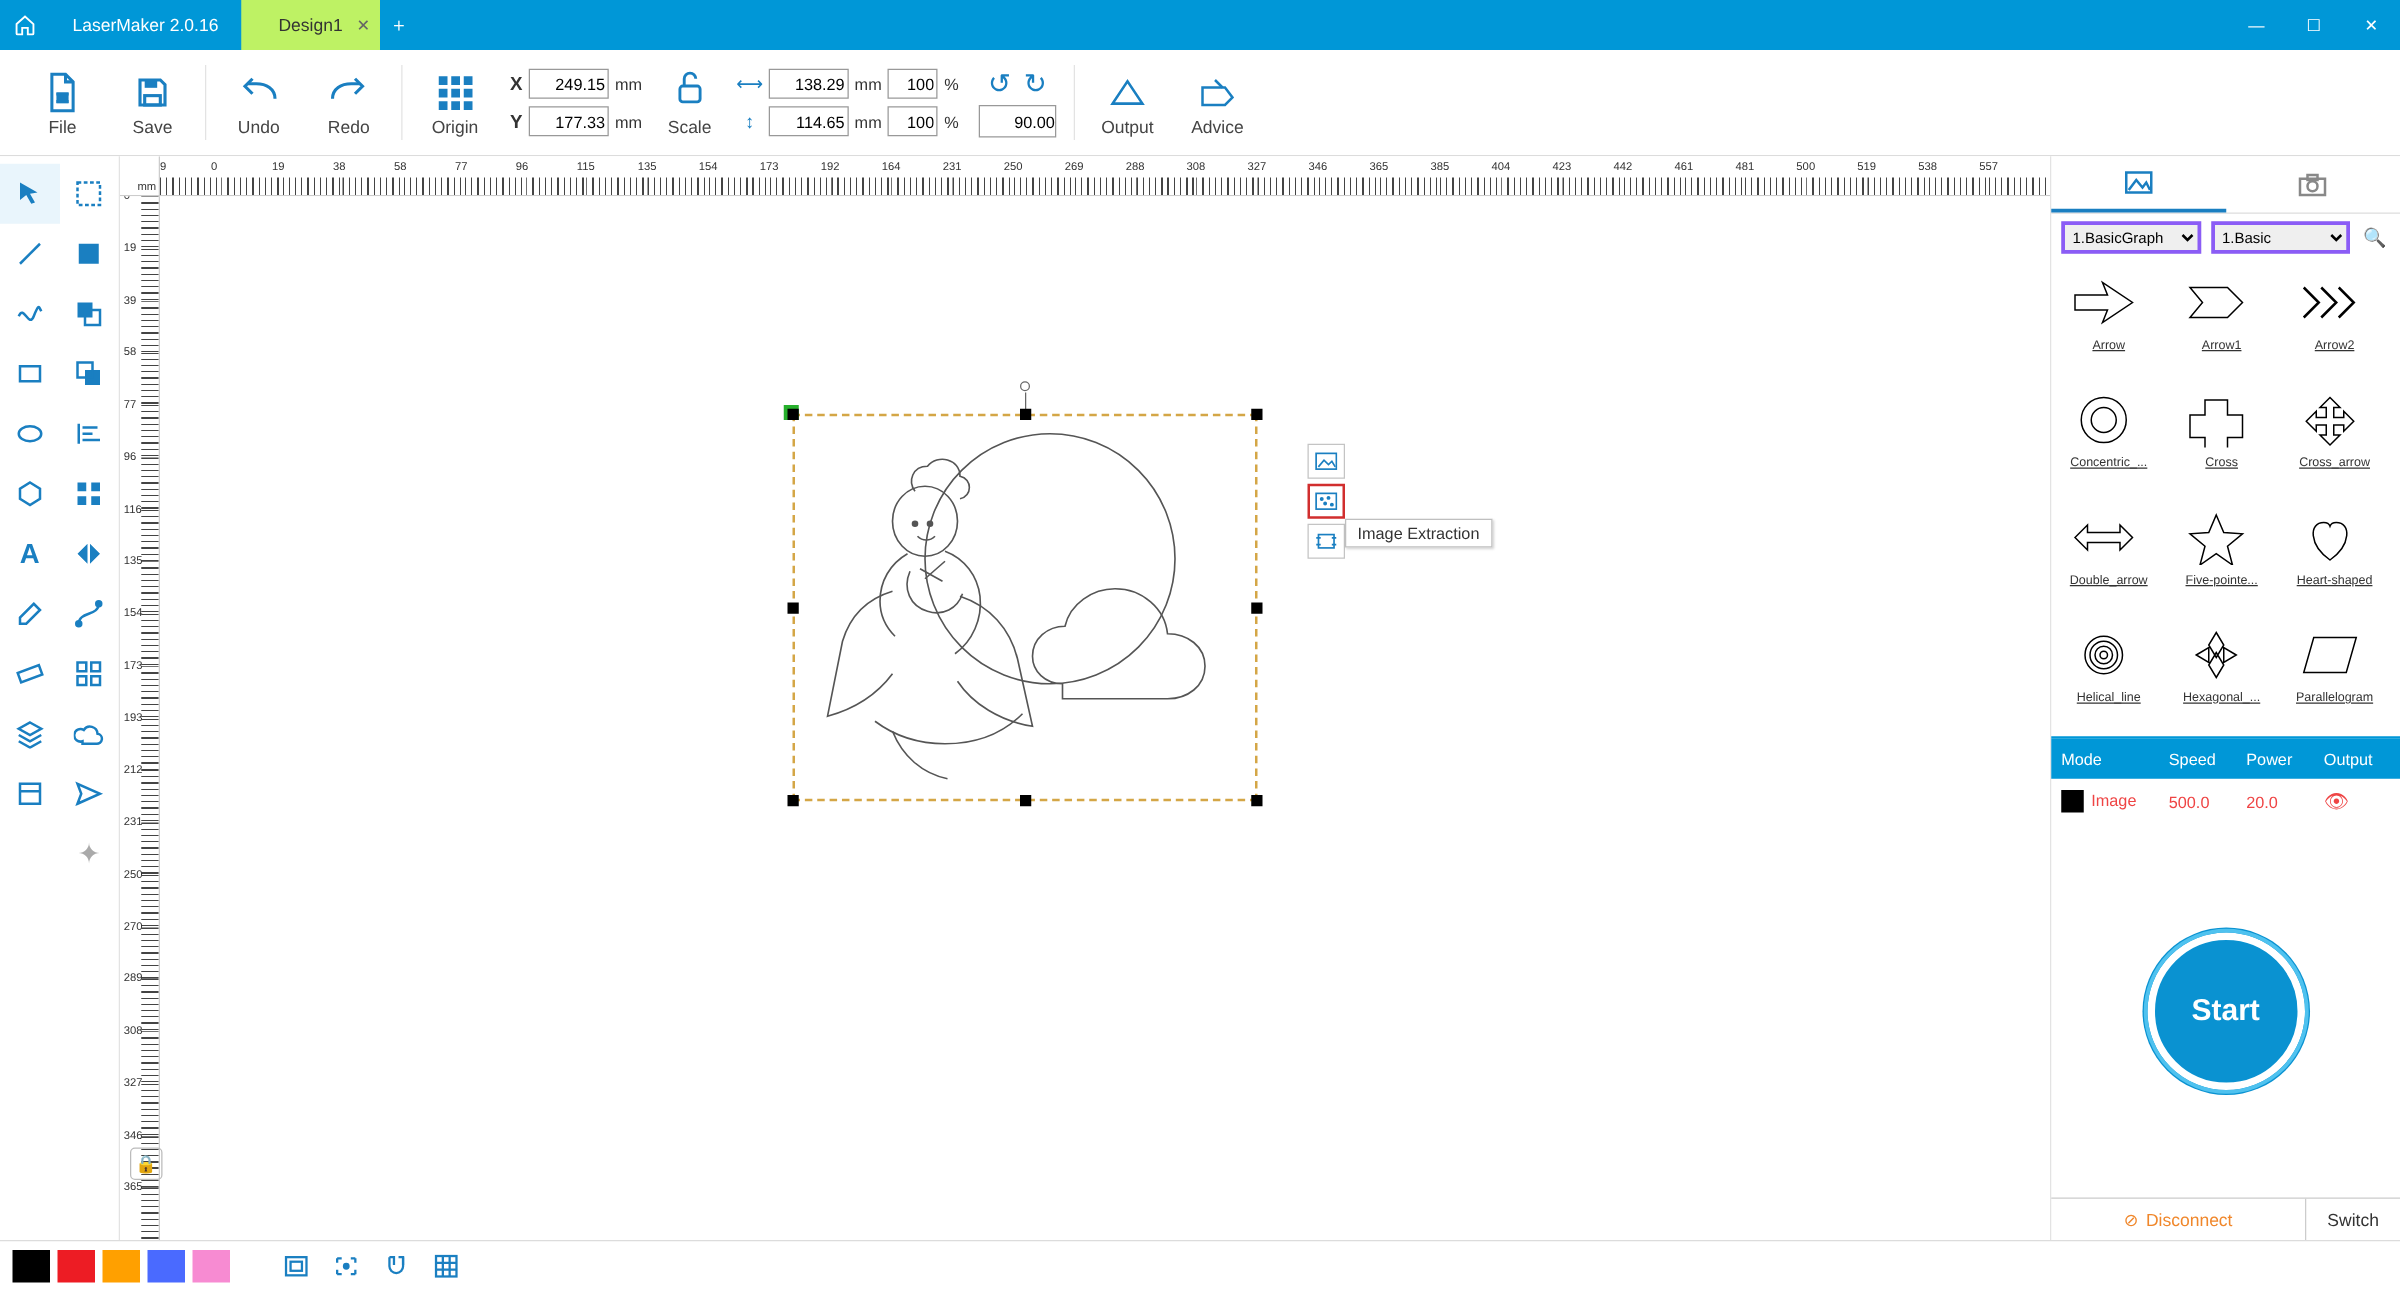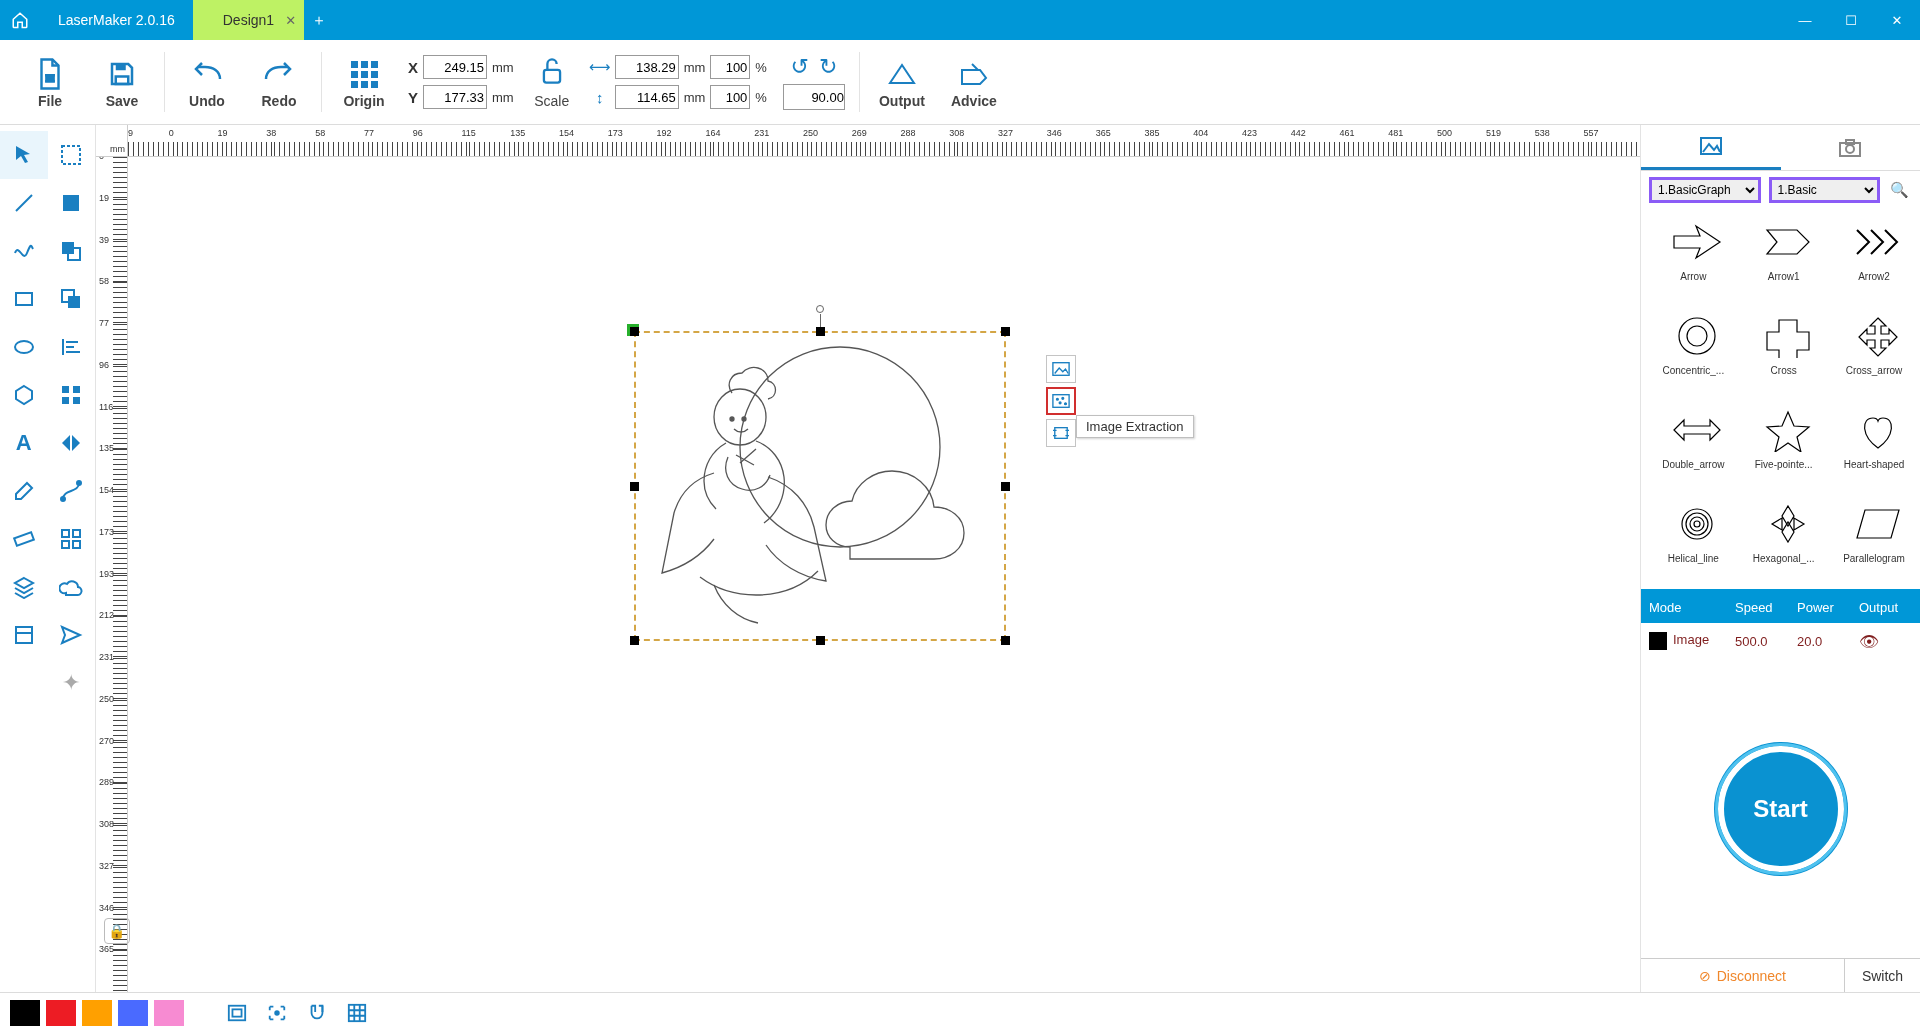--- a/index.html
+++ b/index.html
@@ -12,21 +12,21 @@
 .doc-tab { background: #bef264; color: #333; height: 40px; padding: 0 30px; display: flex; align-items: center; font-size: 14px; position: relative; }
 .doc-tab .close { position: absolute; right: 8px; top: 50%; transform: translateY(-50%); font-size: 13px; color: #666; }
 .tab-add { width: 30px; height: 40px; display: flex; align-items: center; justify-content: center; color: #fff; font-size: 15px; }
 .titlebar .spacer { flex: 1; }
 .win-btn { width: 46px; height: 40px; display: flex; align-items: center; justify-content: center; color: #fff; font-size: 13px; }
 
 
 .toolbar { height: 85px; background: #fff; display: flex; align-items: center; padding: 0 10px 0 14px; border-bottom: 1px solid #dcdcdc; gap: 0; }
 .tbtn { display: flex; flex-direction: column; align-items: center; justify-content: center; width: 72px; height: 72px; color: #1A7FC1; }
 .tbtn .ic { font-size: 30px; line-height: 1; height: 38px; display: flex; align-items: center; }
-.tbtn .lab { color: #444; font-size: 14px; margin-top: 0; font-weight: bold; }
+.tbtn .lab { color: #444; font-size: 14px; margin-top: 0; }
 .tsep { width: 1px; height: 60px; background: #e3e3e3; margin: 0 6px; }
 
 .coord-group { display: flex; flex-direction: column; gap: 6px; justify-content: center; padding: 0 8px; }
 .coord-row { display: flex; align-items: center; gap: 5px; font-size: 13px; color: #333; }
 .coord-row .ax { font-weight: bold; font-size: 15px; }
 .coord-row input { width: 64px; height: 24px; border: 1px solid #999; text-align: right; font-size: 13px; padding: 0 2px; }
 .coord-row input.pct { width: 40px; }
 .coord-row .unit { font-size: 13px; }
 
 .scale-btn { display: flex; flex-direction: column; align-items: center; justify-content: center; width: 60px; height: 72px; color: #1A7FC1; }
@@ -81,30 +81,30 @@
 
 
 .right-panel { width: 280px; background: #fff; border-left: 1px solid #e3e3e3; display: flex; flex-direction: column; }
 .rp-top { height: 46px; display: flex; align-items: center; justify-content: space-around; border-bottom: 1px solid #ddd; }
 .rp-top .rt { width: 50%; display: flex; align-items: center; justify-content: center; font-size: 22px; color: #1A7FC1; height: 100%; }
 .rp-top .rt.active { border-bottom: 3px solid #1A7FC1; }
 .rp-cats { padding: 6px 8px; display: flex; gap: 8px; align-items: center; }
 .rp-cats select { flex: 1; height: 26px; border: 3px solid #8b5cf6; font-size: 12px; padding: 0 2px; }
 .rp-cats .srch { width: 24px; height: 24px; display: flex; align-items: center; justify-content: center; color: #555; font-size: 15px; }
 .shape-grid { height: 380px; overflow: auto; display: grid; grid-template-columns: repeat(3, 1fr); gap: 4px; padding: 4px 6px; }
-.shape-cell { display: flex; flex-direction: column; align-items: flex-end; font-size: 10px; color: #333; }
+.shape-cell { display: flex; flex-direction: column; align-items: flex-start; font-size: 10px; color: #333; text-decoration: underline; }
 .shape-cell .sic { width: 72px; height: 58px; display: flex; align-items: center; justify-content: center; color: #000; }
 .shape-cell .sic svg { width: 54px; height: 44px; stroke: #000; fill: none; stroke-width: 1.2; }
 .shape-cell .sn { white-space: nowrap; overflow: hidden; text-overflow: ellipsis; width: 80px; text-align: center; }
 
 .layer-tbl { border-top: 2px solid #0097D7; }
 .layer-head { display: flex; background: #0097D7; color: #fff; font-size: 13px; height: 32px; align-items: center; }
 .layer-head > div, .layer-row > div { padding: 0 8px; }
 .c-mode{width:86px}.c-speed{width:62px}.c-power{width:62px}.c-out{flex:1}
-.layer-row { display: flex; align-items: center; height: 36px; font-size: 13px; color: #7f1d1d; }
+.layer-row { display: flex; align-items: center; height: 36px; font-size: 13px; color: #ef4444; }
 .swatch { width: 18px; height: 18px; background: #000; display: inline-block; margin-right: 6px; vertical-align: middle; }
 .layer-row .eye { font-size: 16px; }
 
 .start-wrap { flex: 1; display: flex; align-items: center; justify-content: center; }
 .start-btn { width: 126px; height: 126px; border-radius: 50%; background: #0A92D1; border: 6px solid #fff; outline: 3px solid #4fc2ef; color: #fff; font-size: 24px; font-weight: bold; display: flex; align-items: center; justify-content: center; box-shadow: 0 0 0 4px #0A92D1; }
 
 .conn-bar { height: 34px; border-top: 1px solid #ccc; display: flex; }
 .conn-bar .disc { flex: 1; display: flex; align-items: center; justify-content: center; gap: 6px; color: #F0872B; font-size: 14px; }
 .conn-bar .sw { width: 76px; border-left: 1px solid #ccc; display: flex; align-items: center; justify-content: center; font-size: 14px; color: #333; }
 

